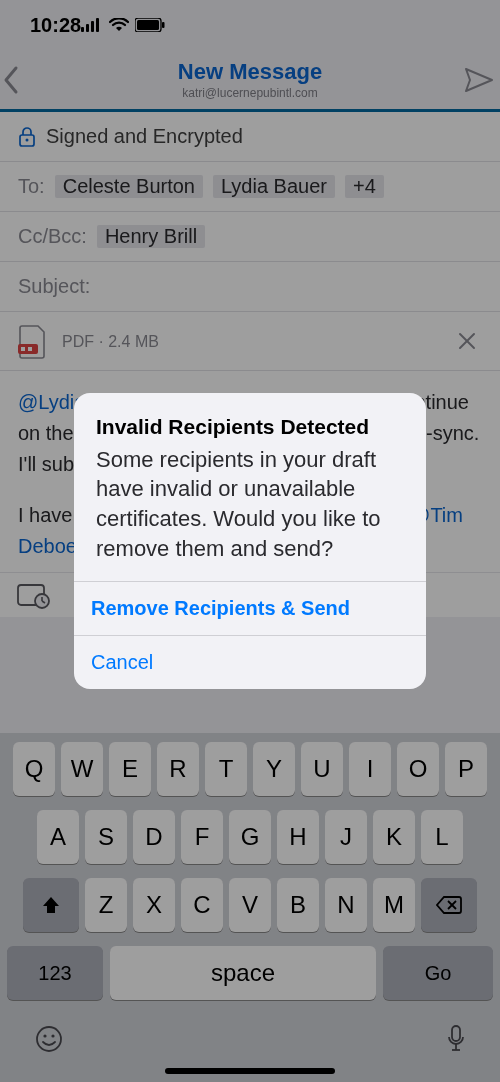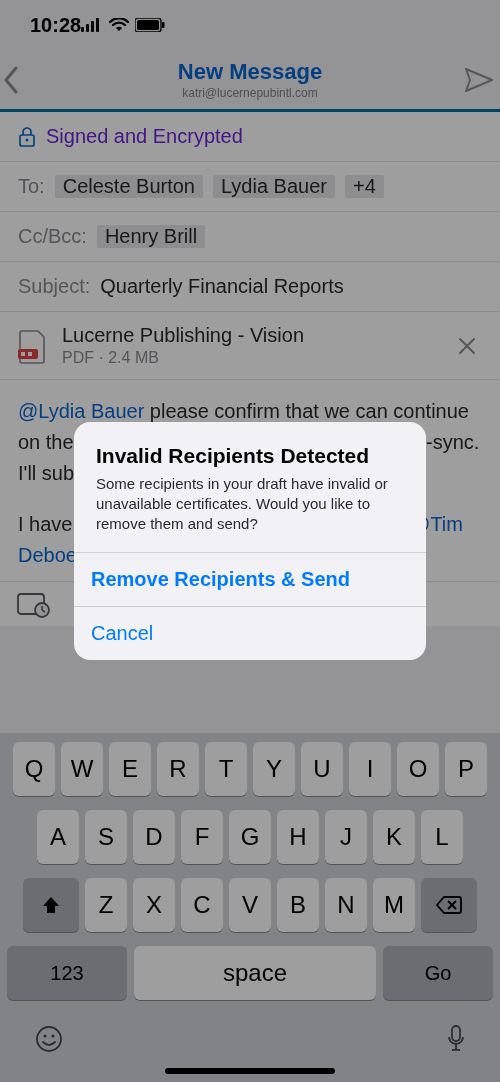--- a/index.html
+++ b/index.html
@@ -38,21 +38,21 @@
   .row {
     background: #fff;
     border-bottom: 1px solid #e0e0e5;
     padding: 13px 18px;
     display: flex;
     align-items: center;
     gap: 10px;
     font-size: 20px;
     color: #2a2a2e;
   }
-  .row.security { color: #6d28d9; }
+  .row.security { color: #404040; }
   .label-muted { color: #8a8a92; }
   .chip {
     background: #e5e5ea;
     border-radius: 2px;
     padding: 0 8px;
     color: #2a2a2e;
     font-size: 20px;
   }
   .subject-input { flex: 1; font-size: 20px; color: #2a2a2e; }
   .attachment {
@@ -132,21 +132,21 @@
   .alert {
     width: 352px;
     background: #f2f2f6;
     border-radius: 16px;
     overflow: hidden;
   }
   .alert-head {
     padding: 22px 22px 18px 22px;
   }
   .alert-title { font-size: 21px; font-weight: 600; color: #000; margin-bottom: 6px; }
-  .alert-msg { font-size: 15px; color: #2a2a2e; line-height: 1.35; }
+  .alert-msg { font-size: 22px; color: #2a2a2e; line-height: 1.35; }
   .alert-btn {
     border-top: 1px solid #cfcfd4;
     padding: 15px 17px;
     color: #007aff;
     font-size: 20px;
   }
   .alert-btn.bold { font-weight: 600; }
   svg { display: block; }
 </style>
 </head>
@@ -215,34 +215,32 @@
   <span class="chip">+4</span>
 </div>
 
 <div class="row">
   <span class="label-muted">Cc/Bcc:</span>
   <span class="chip">Henry Brill</span>
 </div>
 
 <div class="row">
   <span class="label-muted">Subject:</span>
-  <span class="subject-input">Quarterly Financial Reports</span>
 </div>
 
 <div class="attachment">
   <span class="attach-icon">
     <svg width="30" height="36" viewBox="0 0 30 36">
         <path d="M4 2 h16 l6 6 v24 a2 2 0 0 1 -2 2 H4 a2 2 0 0 1 -2 -2 V4 a2 2 0 0 1 2 -2 Z" fill="none" stroke="#8a8a92" stroke-width="1.6"></path>
         <rect x="0" y="20" width="20" height="10" rx="2" fill="#d44"></rect>
         <rect x="3" y="23" width="4" height="4" fill="#fff"></rect>
         <rect x="10" y="23" width="4" height="4" fill="#fff"></rect>
       </svg>
   </span>
   <div class="attach-meta">
-    <div class="attach-name">Lucerne Publishing - Vision</div>
     <div class="attach-sub">PDF · 2.4 MB</div>
   </div>
   <span class="attach-close">
     <svg width="18" height="18" viewBox="0 0 18 18">
         <line x1="2" y1="2" x2="16" y2="16" stroke="#8a8a92" stroke-width="2" stroke-linecap="round"></line>
         <line x1="16" y1="2" x2="2" y2="16" stroke="#8a8a92" stroke-width="2" stroke-linecap="round"></line>
       </svg>
   </span>
 </div>
 
@@ -307,21 +305,21 @@
       </div>
     <div class="key fn">
       <svg width="26" height="20" viewBox="0 0 26 20">
           <path d="M8 2 H23 a2 2 0 0 1 2 2 V16 a2 2 0 0 1 -2 2 H8 L1 10 Z" fill="none" stroke="#000" stroke-width="1.8"></path>
           <line x1="12" y1="6" x2="20" y2="14" stroke="#000" stroke-width="1.8"></line>
           <line x1="20" y1="6" x2="12" y2="14" stroke="#000" stroke-width="1.8"></line>
         </svg>
     </div>
   </div>
   <div class="krow bottom" style="gap:7px;padding:0 3px;">
-    <div class="key fn" style="width:120px;">123</div>
+    <div class="key fn" style="width:96px;">123</div>
     <div class="key space">space</div>
     <div class="key fn" style="width:110px;">Go</div>
   </div>
   <div class="kbd-footer">
     <span>
       <svg width="30" height="30" viewBox="0 0 30 30">
           <circle cx="15" cy="15" r="12" fill="none" stroke="#4a4a4f" stroke-width="1.8"></circle>
           <circle cx="11" cy="12" r="1.6" fill="#4a4a4f"></circle>
           <circle cx="19" cy="12" r="1.6" fill="#4a4a4f"></circle>
           <path d="M9 18 q6 6 12 0" fill="none" stroke="#4a4a4f" stroke-width="1.8" stroke-linecap="round"></path>

